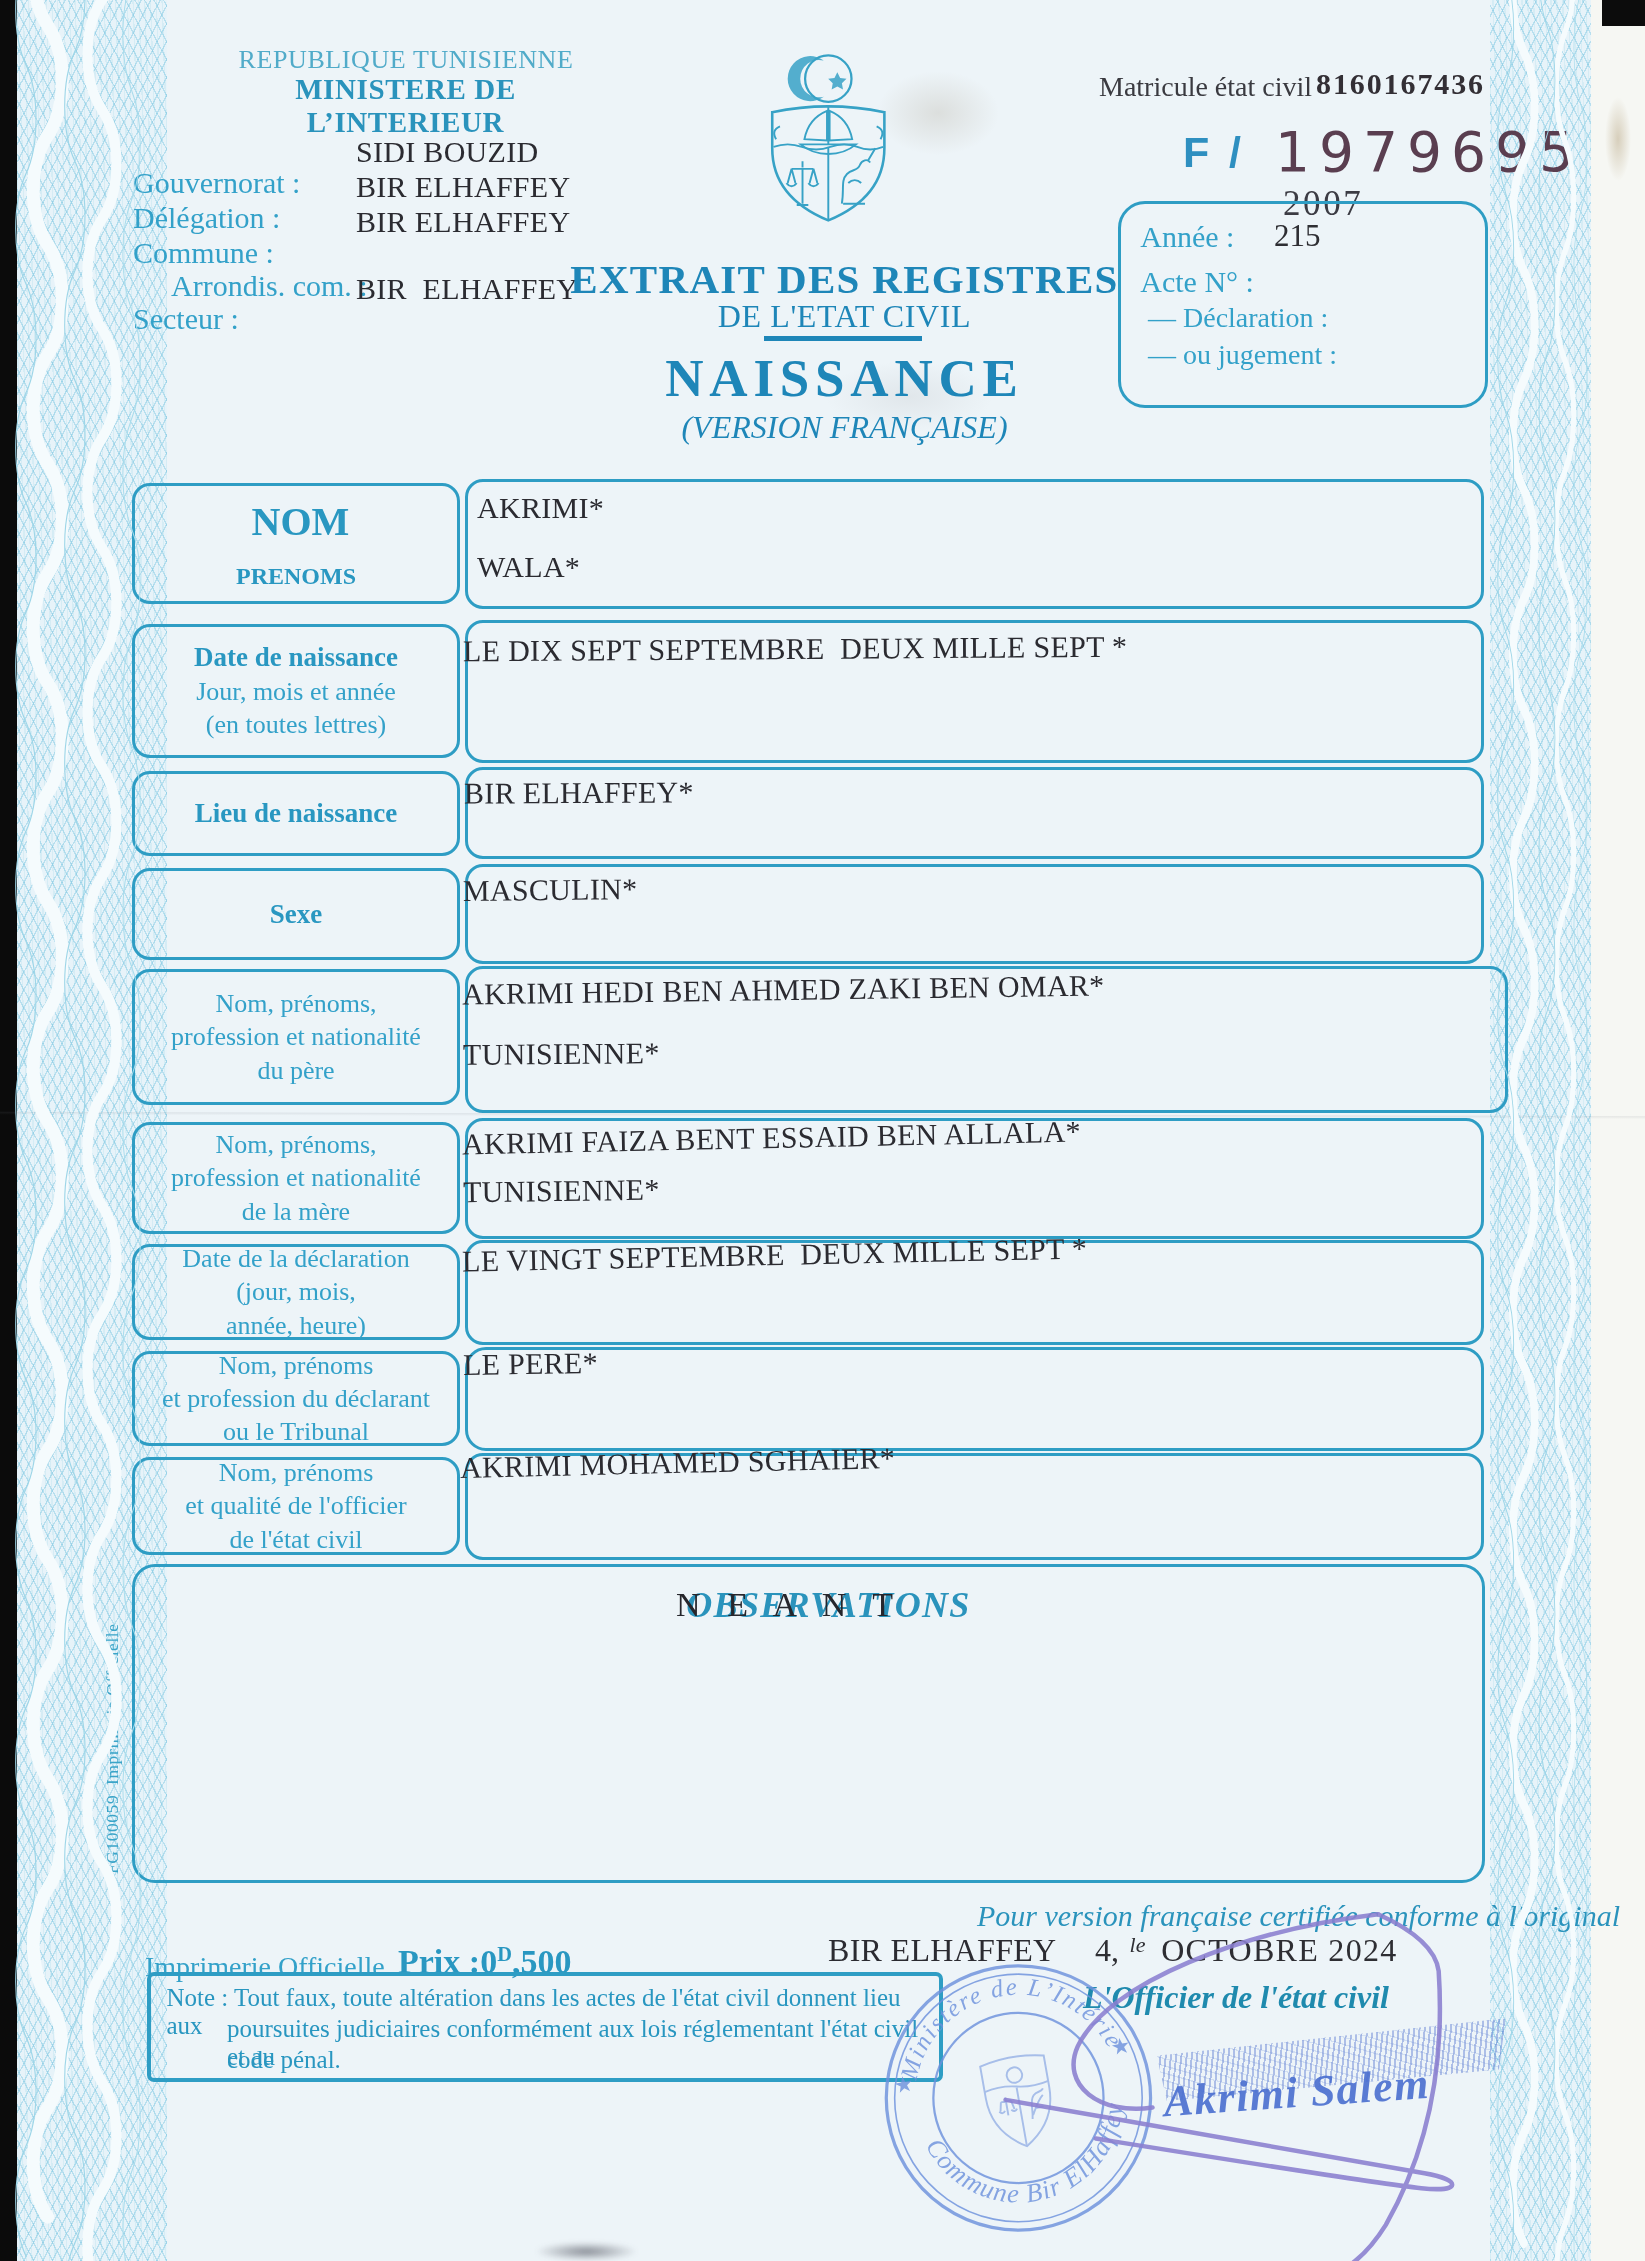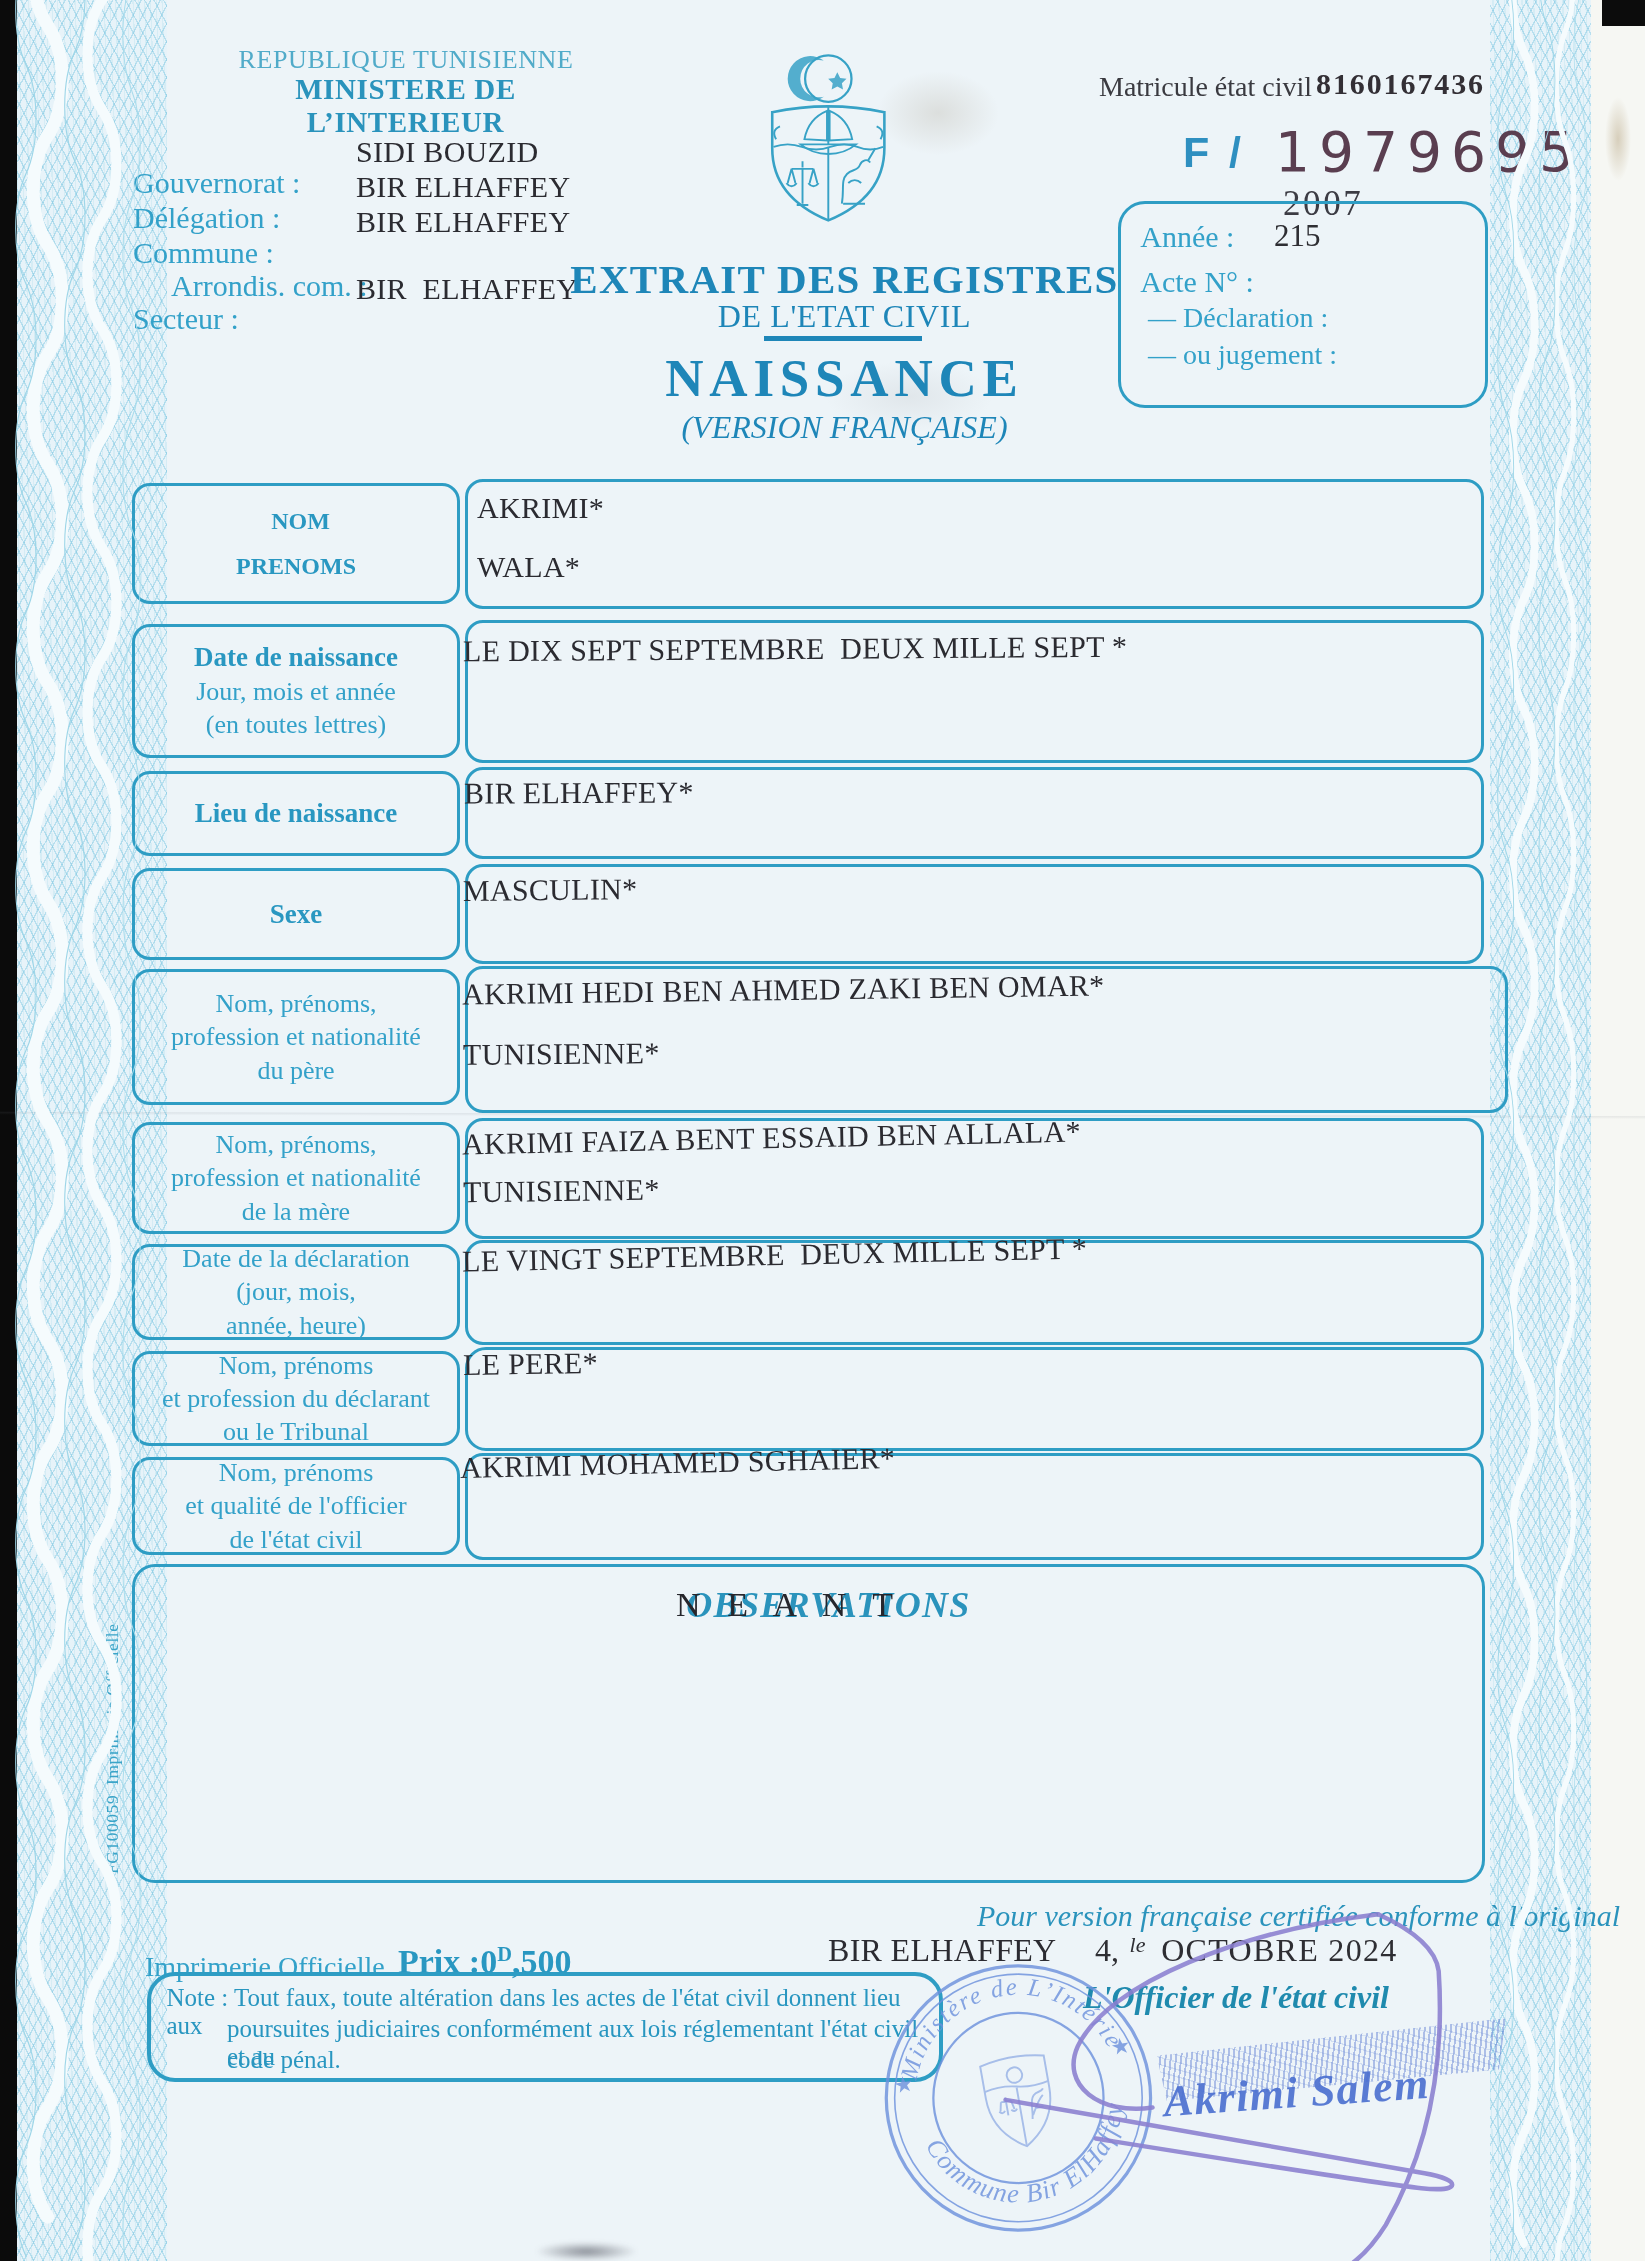--- a/index.html
+++ b/index.html
@@ -78,21 +78,21 @@
   <div class="abs val" style="left:356px;top:205px;">BIR ELHAFFEY</div>
   <div class="abs val" style="left:356px;top:272px;">BIR  ELHAFFEY</div>
 
   <div class="abs title-col" style="top:255px;font-size:41px;font-weight:bold;letter-spacing:1.3px;">EXTRAIT DES REGISTRES</div>
   <div class="abs title-col" style="top:298px;font-size:32px;letter-spacing:0.6px;">DE L'ETAT CIVIL</div>
   <div class="abs" style="left:764px;top:336px;width:158px;height:4.5px;background:#1e86b8;"></div>
   <div class="abs title-col" style="top:348px;font-size:53px;font-weight:bold;letter-spacing:5.8px;">NAISSANCE</div>
   <div class="abs title-col" style="top:409px;font-size:32px;font-style:italic;">(VERSION FRANÇAISE)</div>
 
   <div class="abs box fieldlabel" style="top:483px;height:115px;">
-    <span class="lblline tealb" style="font-size:24px;margin-bottom:14px;margin-left:9px;">NOM</span>
+    <span class="lblline tealb" style="font-size:40px;margin-bottom:14px;margin-left:9px;">NOM</span>
     <span class="lblline tealb" style="font-size:24px;">PRENOMS</span>
   </div>
   <div class="abs box fieldval" style="top:479px;height:124px;">
     <span class="abs val" style="left:9px;top:9px;">AKRIMI*</span>
     <span class="abs val" style="left:9px;top:68px;">WALA*</span>
   </div>
 
   <div class="abs box fieldlabel" style="top:624px;height:128px;">
     <span class="lblline tealb" style="font-size:27px;">Date de naissance</span>
     <span class="lblline teal">Jour, mois et année</span>
@@ -166,21 +166,21 @@
   <div class="abs box" style="left:132px;top:1564px;width:1347px;height:313px;border-radius:23px;">
     <span class="abs" style="left:0;right:0;top:17px;text-align:center;font-size:36px;font-style:italic;font-weight:bold;color:#2a93bc;letter-spacing:1.3px;margin-left:40px;">OBSERVATIONS</span>
     <span class="abs" style="left:-39px;right:0;top:19.3px;text-align:center;font-size:34px;color:#26262c;letter-spacing:9px;white-space:pre;">N E A N T</span>
   </div>
 
   <div class="abs teal" style="left:145px;top:1951px;font-size:28px;">Imprimerie Officielle</div>
   <div class="abs" style="left:398px;top:1943px;font-size:34px;font-weight:bold;color:#2997c1;">
     <span>Prix :0</span><sup class="d">D</sup><span>,500</span>
   </div>
 
-  <div class="abs box" style="left:147px;top:1972px;width:788px;height:102px;border-width:4.5px;border-radius:28px;color:#2896c0;">
+  <div class="abs box" style="left:147px;top:1972px;width:788px;height:102px;border-width:4.5px;border-radius:7px;color:#2896c0;">
     <span class="abs" style="left:15.5px;top:7.7px;font-size:25px;">Note : Tout faux, toute altération dans les actes de l'état civil donnent lieu aux</span>
     <span class="abs" style="left:76px;top:39px;font-size:25px;">poursuites judiciaires conformément aux lois réglementant l'état civil et au</span>
     <span class="abs" style="left:76px;top:70px;font-size:25px;">code pénal.</span>
   </div>
 
   <div class="abs" style="left:977px;top:1899px;font-size:30px;font-style:italic;color:#2a93bc;">Pour version française certifiée conforme à l'original</div>
   <div class="abs val" style="left:828px;top:1932px;font-size:32px;">BIR ELHAFFEY</div>
   <div class="abs" style="left:1095px;top:1932px;font-size:32px;color:#2e2e33;">
     <span>4,</span>
     <span style="font-size:22px;font-style:italic;position:relative;top:-9px;left:2.6px;">le</span>

